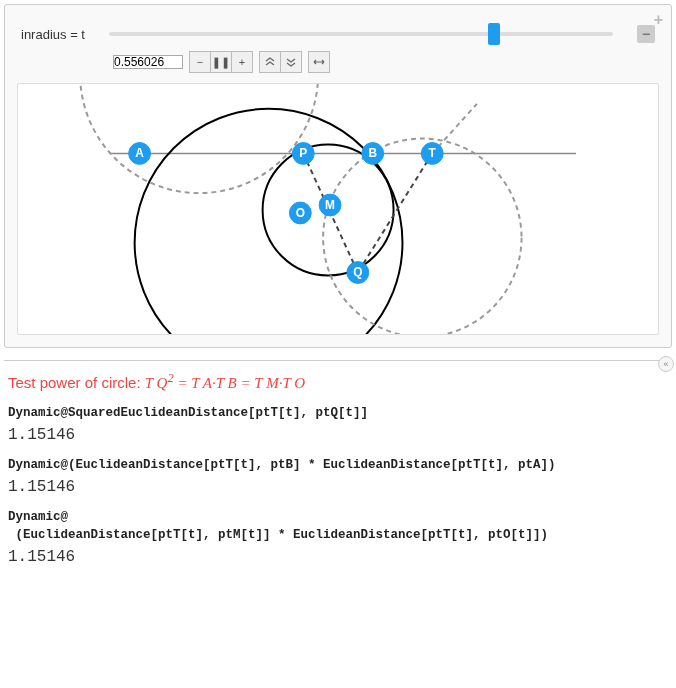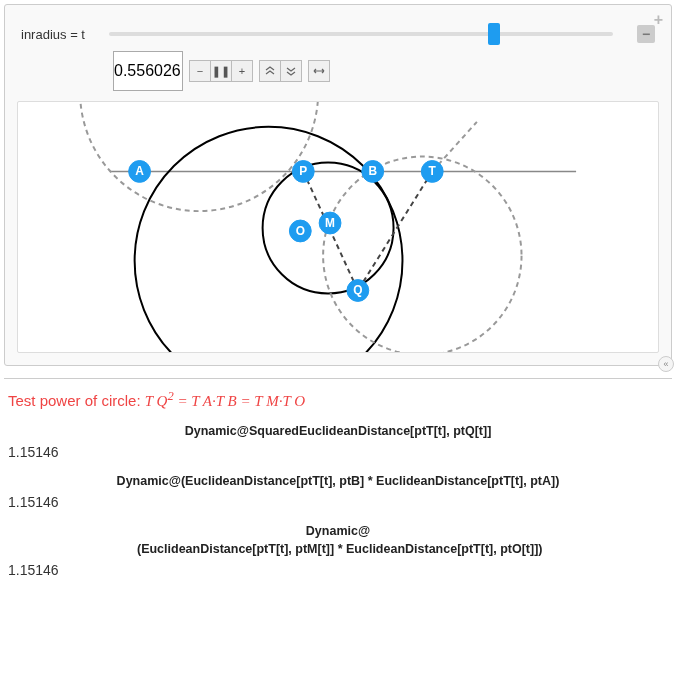--- a/index.html
+++ b/index.html
@@ -74,24 +74,24 @@
       font-size: 14px;
     }
     .control-row2 {
       display: flex;
       align-items: center;
       gap: 6px;
       margin: 6px 8px 10px 100px;
     }
     .num-field {
       width: 70px;
-      height: 40px;
+      height: 14px;
       border: 1px solid #aaa;
       padding: 2px 0;
-      font-size: 16px;
+      font-size: 12px;
       background: #fff;
     }
     .btn-group { display: flex; gap: 0; }
     .tiny-btn {
       width: 22px;
       height: 22px;
       background: #f0f0f0;
       border: 1px solid #bbb;
       display: flex;
       align-items: center;
@@ -132,31 +132,30 @@
       border-top: 1px solid #ccc;
       margin: 12px 0 10px 0;
     }
     .caption {
       font-size: 15px;
       color: #ef4444;
       margin: 8px 4px 14px 4px;
     }
     .caption .it { font-style: italic; font-family: 'Times New Roman', serif; }
     .code-line {
-      font-family: Liberation Sans, sans-serif;
+      font-family: Liberation Mono, monospace;
       font-size: 12.5px;
       font-weight: bold;
       color: #222;
       margin: 8px 4px 4px 4px;
       white-space: pre-wrap;
-      text-align: center;
     }
     .out-line {
-      font-family: Liberation Sans, sans-serif;
-      font-size: 14px;
+      font-family: Liberation Mono, monospace;
+      font-size: 16px;
       color: #333;
       margin: 6px 4px 14px 4px;
     }
     
     .pt { fill: #1e9cf0; stroke: #1e9cf0; }
     .pt-label {
       font-family: Arial, sans-serif;
       font-size: 12px;
       font-weight: bold;
       fill: #fff;

